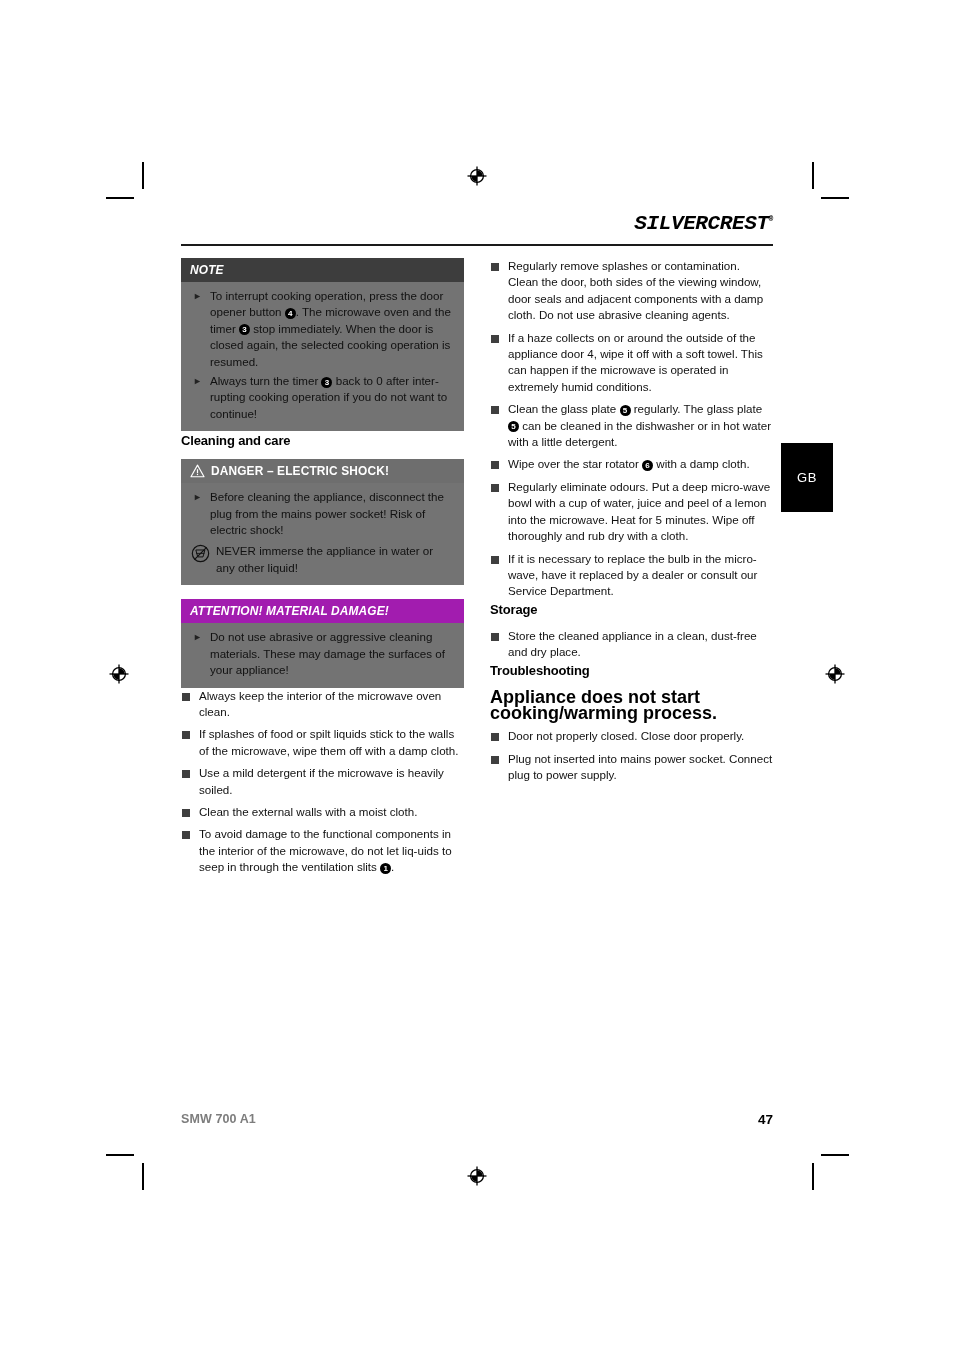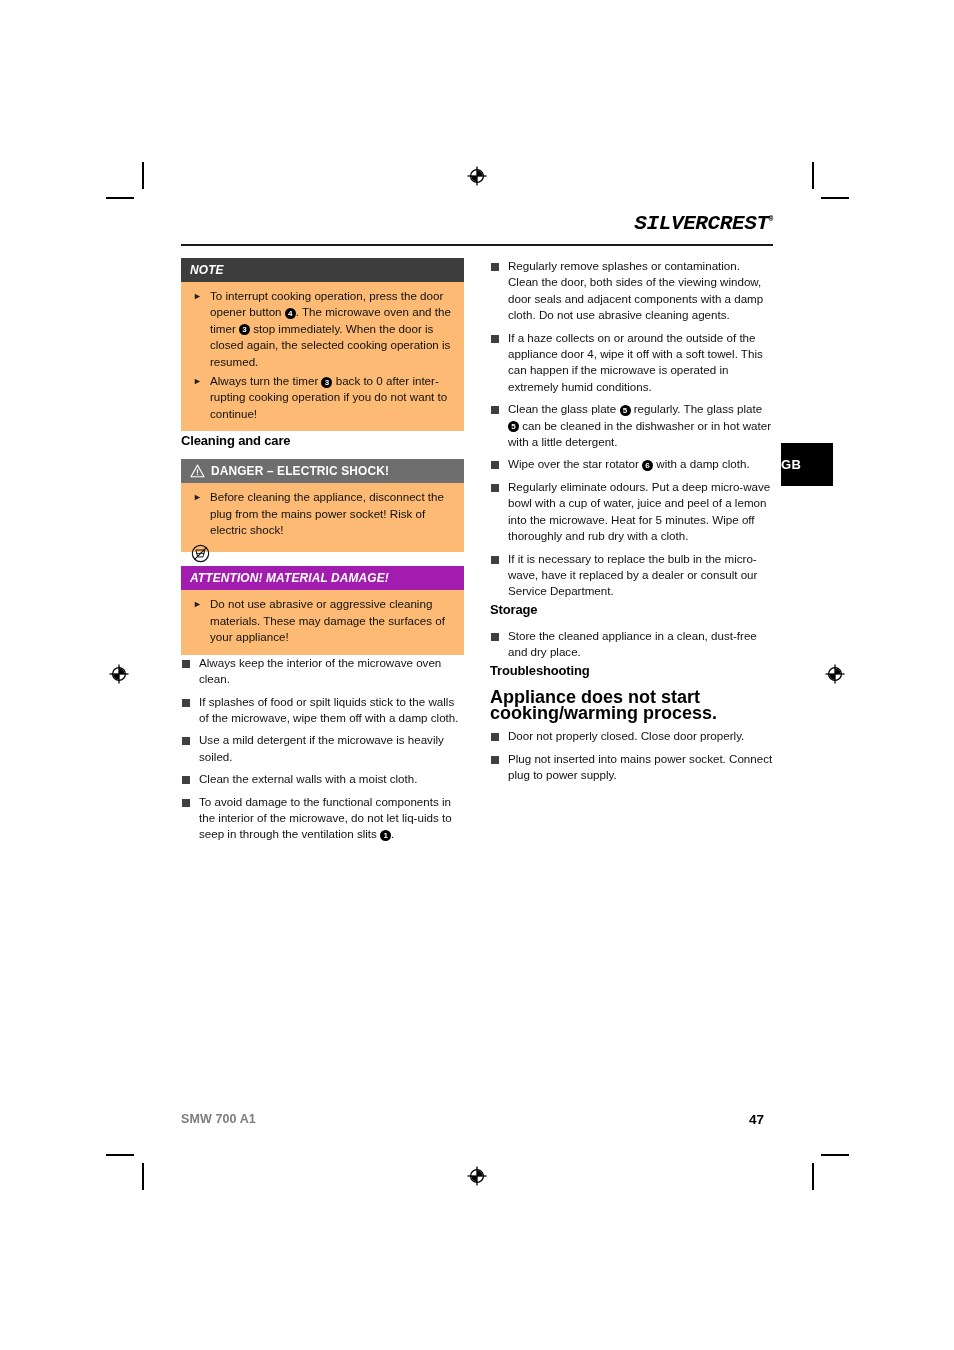--- a/index.html
+++ b/index.html
@@ -95,21 +95,21 @@
     padding: 5px 9px 5px 9px;
     display: flex;
     align-items: center;
     gap: 6px;
     line-height: 14px;
   }
   .callout-head.note   { background: #3d3d3d; font-style: italic; }
   .callout-head.danger { background: #6e6e6e; font-style: normal; }
   .callout-head.attention { background: #a21caf; }
   .callout-body {
-    background: #fdba74;
+    background: #737373;
     padding: 6px 10px 9px 10px;
   }
 
   .tri-icon { display: inline-block; width: 15px; height: 14px; flex: 0 0 auto; }
 
   
   ul.arrows, ul.squares {
     list-style: none;
     margin: 0;
     padding: 0;
@@ -195,50 +195,49 @@
     vertical-align: 0.5px;
     font-family: "Liberation Sans", sans-serif;
   }
 
   
   #lang-tab {
     position: absolute;
     left: 781px;
     top: 443px;
     width: 52px;
-    height: 43px;
+    height: 69px;
     background: #000000;
     color: #ffffff;
     font-size: 13px;
     display: flex;
     align-items: center;
-    justify-content: flex-start;
+    justify-content: center;
     letter-spacing: 0.5px;
-    font-weight: bold;
   }
 
   
   #footer {
     position: absolute;
     left: 181px;
     top: 1112px;
     width: 592px;
     height: 20px;
   }
   #footer .model {
     position: absolute;
     left: 0; top: 0;
     font-size: 12.5px;
     font-weight: bold;
     color: #7d7d7d;
     letter-spacing: 0.1px;
   }
   #footer .pageno {
     position: absolute;
-    right: 9px; top: 0;
+    right: 0; top: 0;
     font-size: 13.5px;
     font-weight: bold;
     color: #000;
   }
 </style>
 </head>
 <body>
 
 <div class="crop" style="left:142px; top:162px; width:1.6px; height:27px;"></div>
 <div class="crop" style="left:106px; top:197px; width:28px; height:1.6px;"></div>
@@ -322,20 +321,21 @@
           <ul class="arrows">
             <li>Before cleaning the appliance, disconnect the plug from the mains power socket! Risk of electric shock!</li>
           </ul>
           <div class="no-immerse">
             <svg class="ic" viewBox="0 0 20 20">
               <circle cx="10" cy="10" r="8.6" fill="none" stroke="#111" stroke-width="1.25"></circle>
               <path d="M5.1 6.3 L14.6 6.3 L12.6 13.6 L7.1 13.6 Z" fill="none" stroke="#111" stroke-width="1.05"></path>
               <path d="M5.6 9.9 L14.1 9.9" stroke="#111" stroke-width="0.9"></path>
               <line x1="3.6" y1="16.4" x2="16.4" y2="3.6" stroke="#111" stroke-width="1.25"></line>
             </svg>
+            <span>NEVER immerse the appliance in water or any other liquid!</span>
           </div>
         </div>
       </div>
 
       <div class="callout gap-top-md">
         <div class="callout-head attention">
           <span>ATTENTION! MATERIAL DAMAGE!</span>
         </div>
         <div class="callout-body">
           <ul class="arrows">

